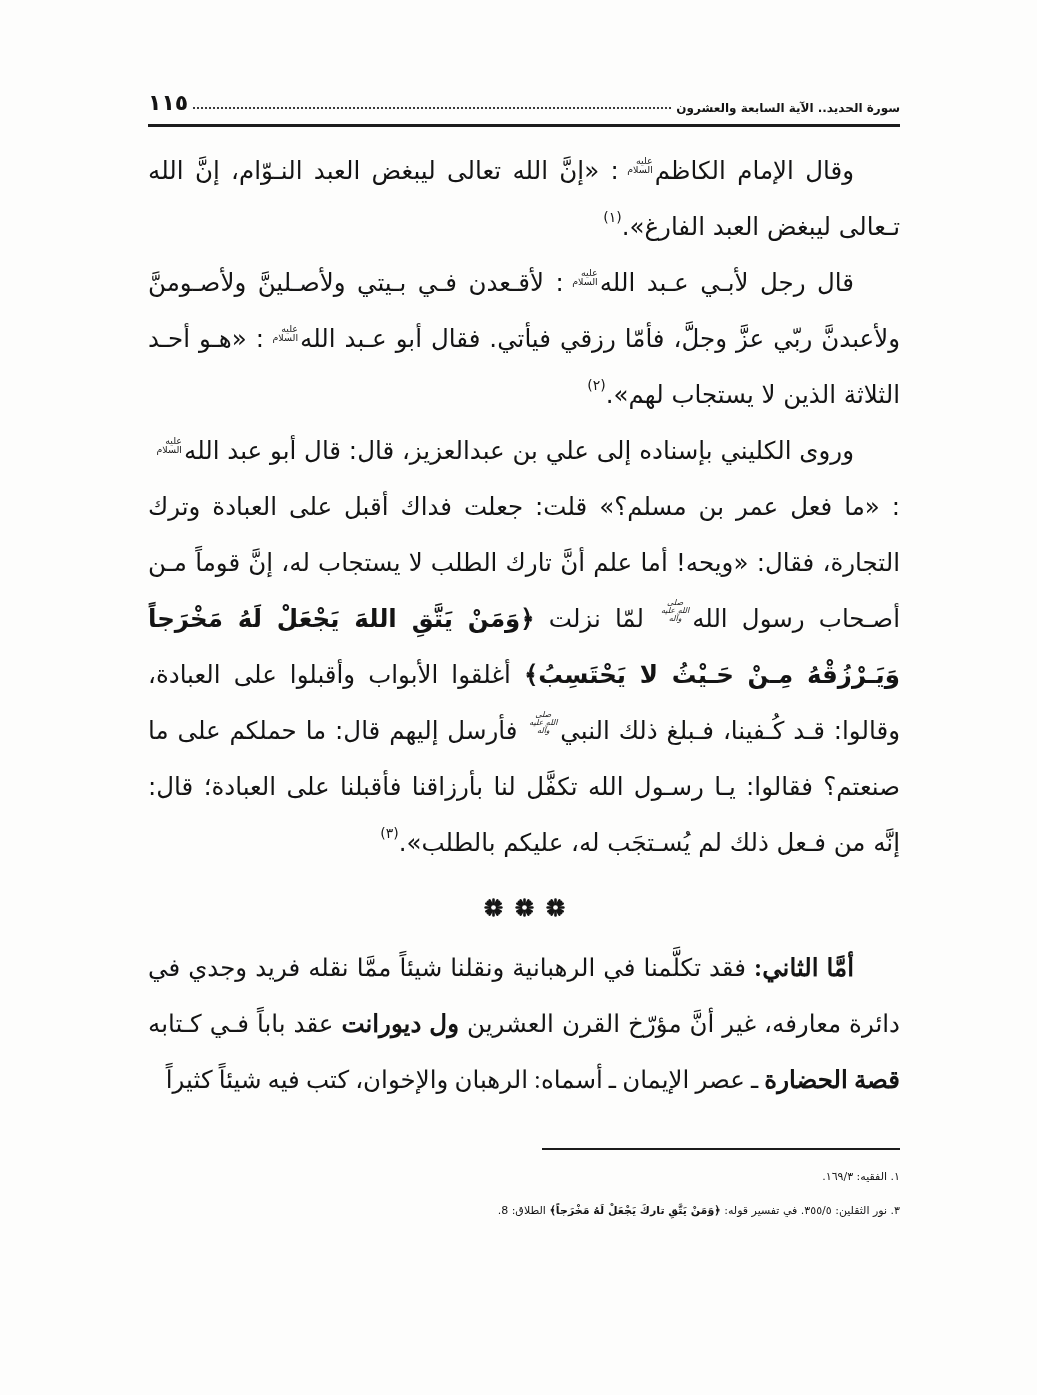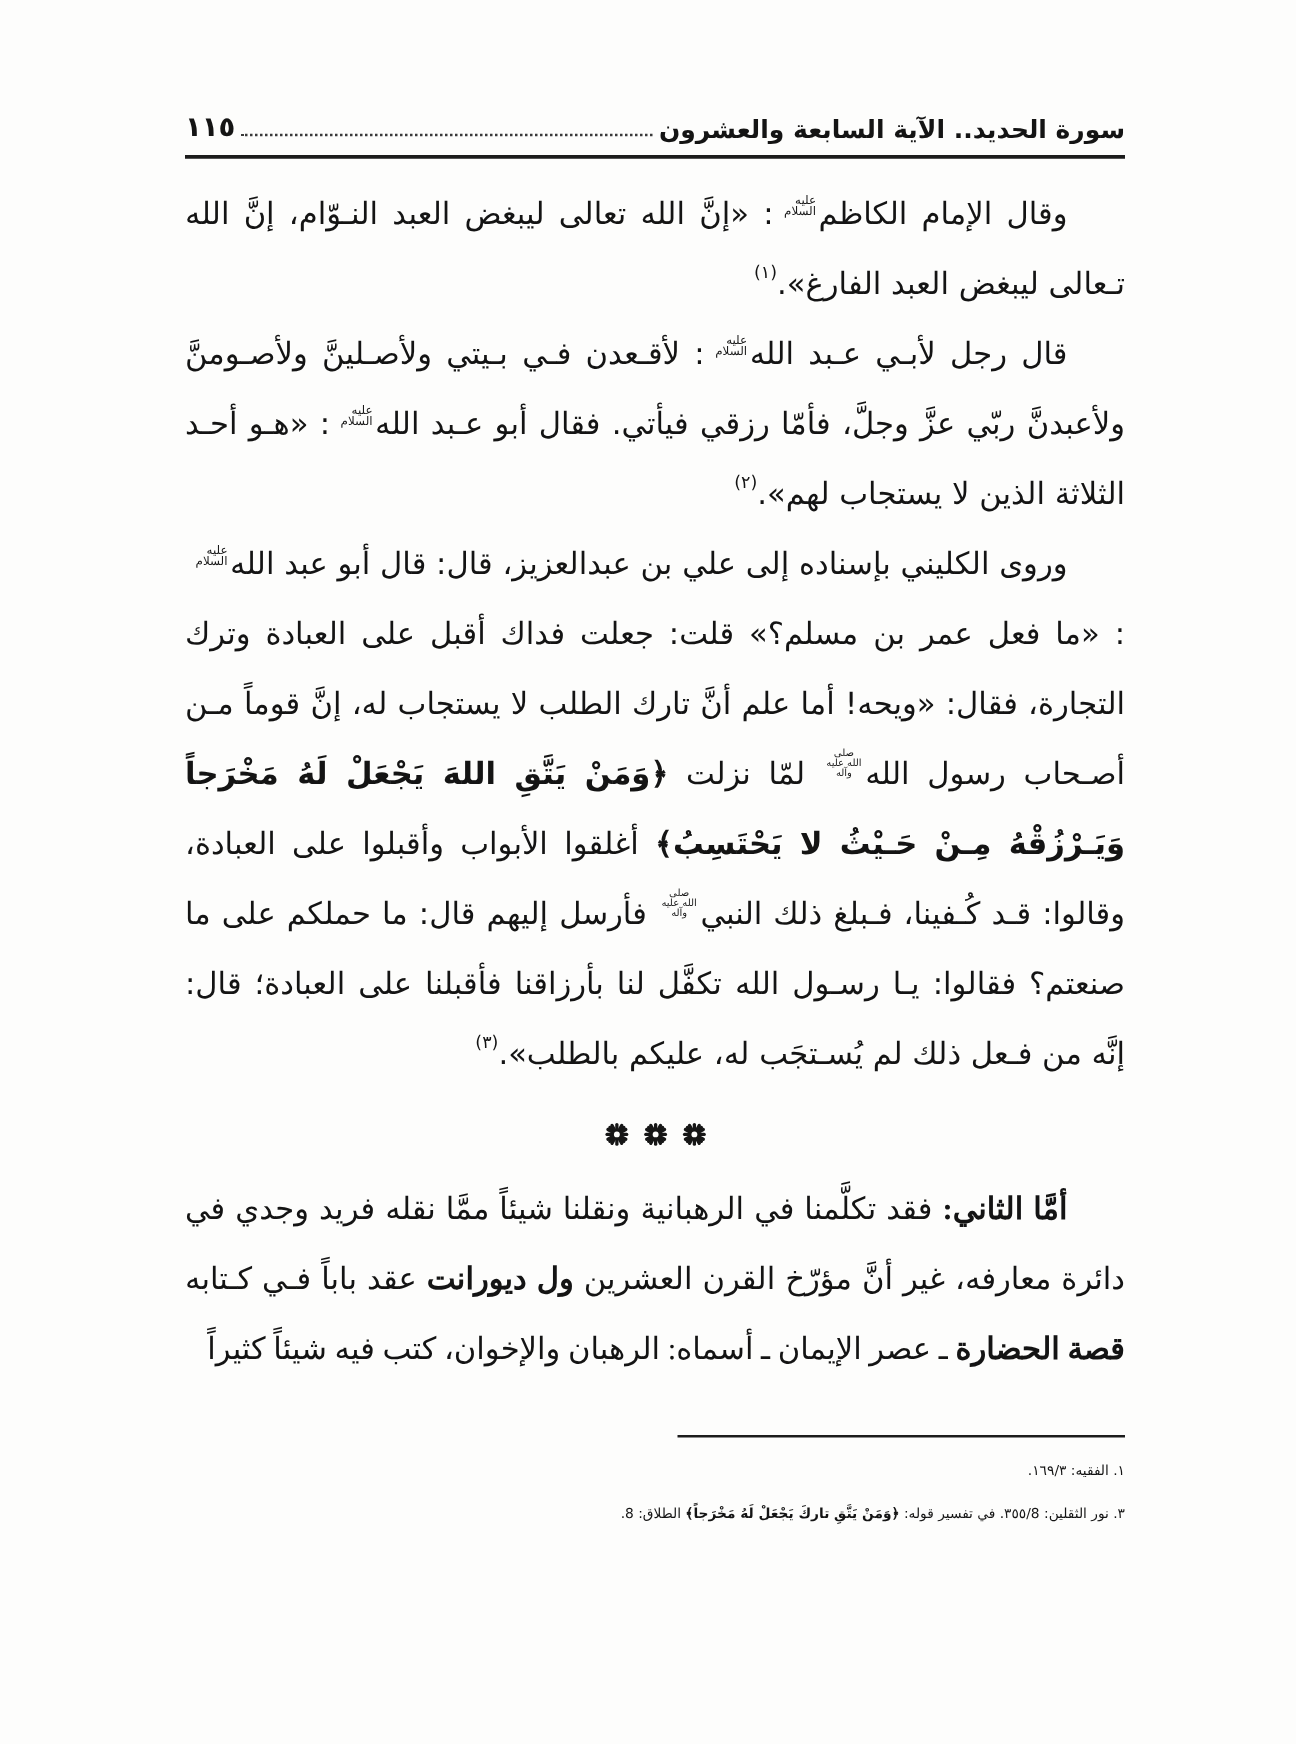--- a/index.html
+++ b/index.html
@@ -8,35 +8,35 @@
     background:#fdfdfc;
     font-family:"DejaVu Sans", sans-serif;
     color:#141414;
     overflow:hidden;
   }
   .page{position:relative;width:1037px;height:1395px;background:#fdfdfc;}
   .content{position:absolute;left:148px;top:90px;width:752px;direction:rtl;}
 
   
   .hdr{display:flex;align-items:flex-end;direction:rtl;}
-  .hdr-title{font-size:20px;font-weight:bold;white-space:nowrap;letter-spacing:0;}
+  .hdr-title{font-size:12px;font-weight:bold;white-space:nowrap;letter-spacing:0;}
   .hdr-leader{flex:1;border-bottom:2px dotted #3a3a3a;margin:0 5px 6px 5px;height:1px;}
   .hdr-page{font-size:22px;font-weight:bold;}
   .hdr-rule{border:0;border-top:3px solid #1c1c1c;margin:9px 0 0 0;}
 
   
   .bodytext{margin-top:16px;font-size:24.5px;line-height:56px;text-align:justify;}
   .bodytext p{margin:0;text-indent:46px;}
   .run{font-weight:normal;}
   .bold-run{font-weight:bold;}
   .verse{font-weight:bold;}
   .hon{display:inline-block;text-align:center;vertical-align:middle;position:relative;
        text-indent:0;white-space:normal;color:#1a1a1a;}
   .hon-as{width:32px;font-size:9.5px;line-height:9px;top:-7px;margin:0 2px;text-align:right;}
-  .hon-saw{width:30px;font-size:8px;line-height:8px;top:-9px;margin:0 2px;}
+  .hon-saw{width:30px;font-size:8px;line-height:8px;top:-9px;margin:0 2px;font-style:italic;}
   .fnref{font-size:14px;vertical-align:13px;line-height:0;letter-spacing:0;}
 
   
   .divider{display:flex;justify-content:center;gap:10px;margin:26px 0 22px 0;}
   .flower{display:block;}
 
   
   .fnblock{margin-top:40px;}
   .fn-rule{border:0;border-top:2px solid #1c1c1c;width:358px;margin:0 0 10px 0;}
   .footnotes{font-size:11px;line-height:34px;text-align:right;}
@@ -107,18 +107,18 @@
     </div>
 
     <div class="bodytext" style="margin-top:0;font-family:Liberation Serif, serif;">
       <p><span class="bold-run">أمَّا الثاني:</span><span class="run"> فقد تكلَّمنا في الرهبانية ونقلنا شيئاً ممَّا نقله فريد وجدي في دائرة معارفه، غير أنَّ مؤرّخ القرن العشرين </span><span class="bold-run">ول ديورانت</span><span class="run"> عقد باباً فـي كـتابه </span><span class="bold-run">قصة الحضارة</span><span class="run"> ـ عصر الإيمان ـ أسماه: الرهبان والإخوان، كتب فيه شيئاً كثيراً</span></p>
     </div>
 
     <div class="fnblock">
       <hr class="fn-rule">
       <div class="footnotes">
         <div class="footnote"><span>١. الفقيه: ١٦٩/٣.</span><span class="fn-verse"></span><span></span></div>
-        <div class="footnote"><span>٣. نور الثقلين: ٣٥٥/8. في تفسير قوله: </span><span class="fn-verse">﴿وَمَنْ يَتَّقِ تاركَ يَجْعَلْ لَهُ مَخْرَجاً﴾</span><span> الطلاق: 8.</span></div>
+        <div class="footnote"><span>٣. نور الثقلين: ٣٥٥/٥. في تفسير قوله: </span><span class="fn-verse">﴿وَمَنْ يَتَّقِ تاركَ يَجْعَلْ لَهُ مَخْرَجاً﴾</span><span> الطلاق: 8.</span></div>
       </div>
     </div>
 
   </div>
 </div>
 
 </body></html>

